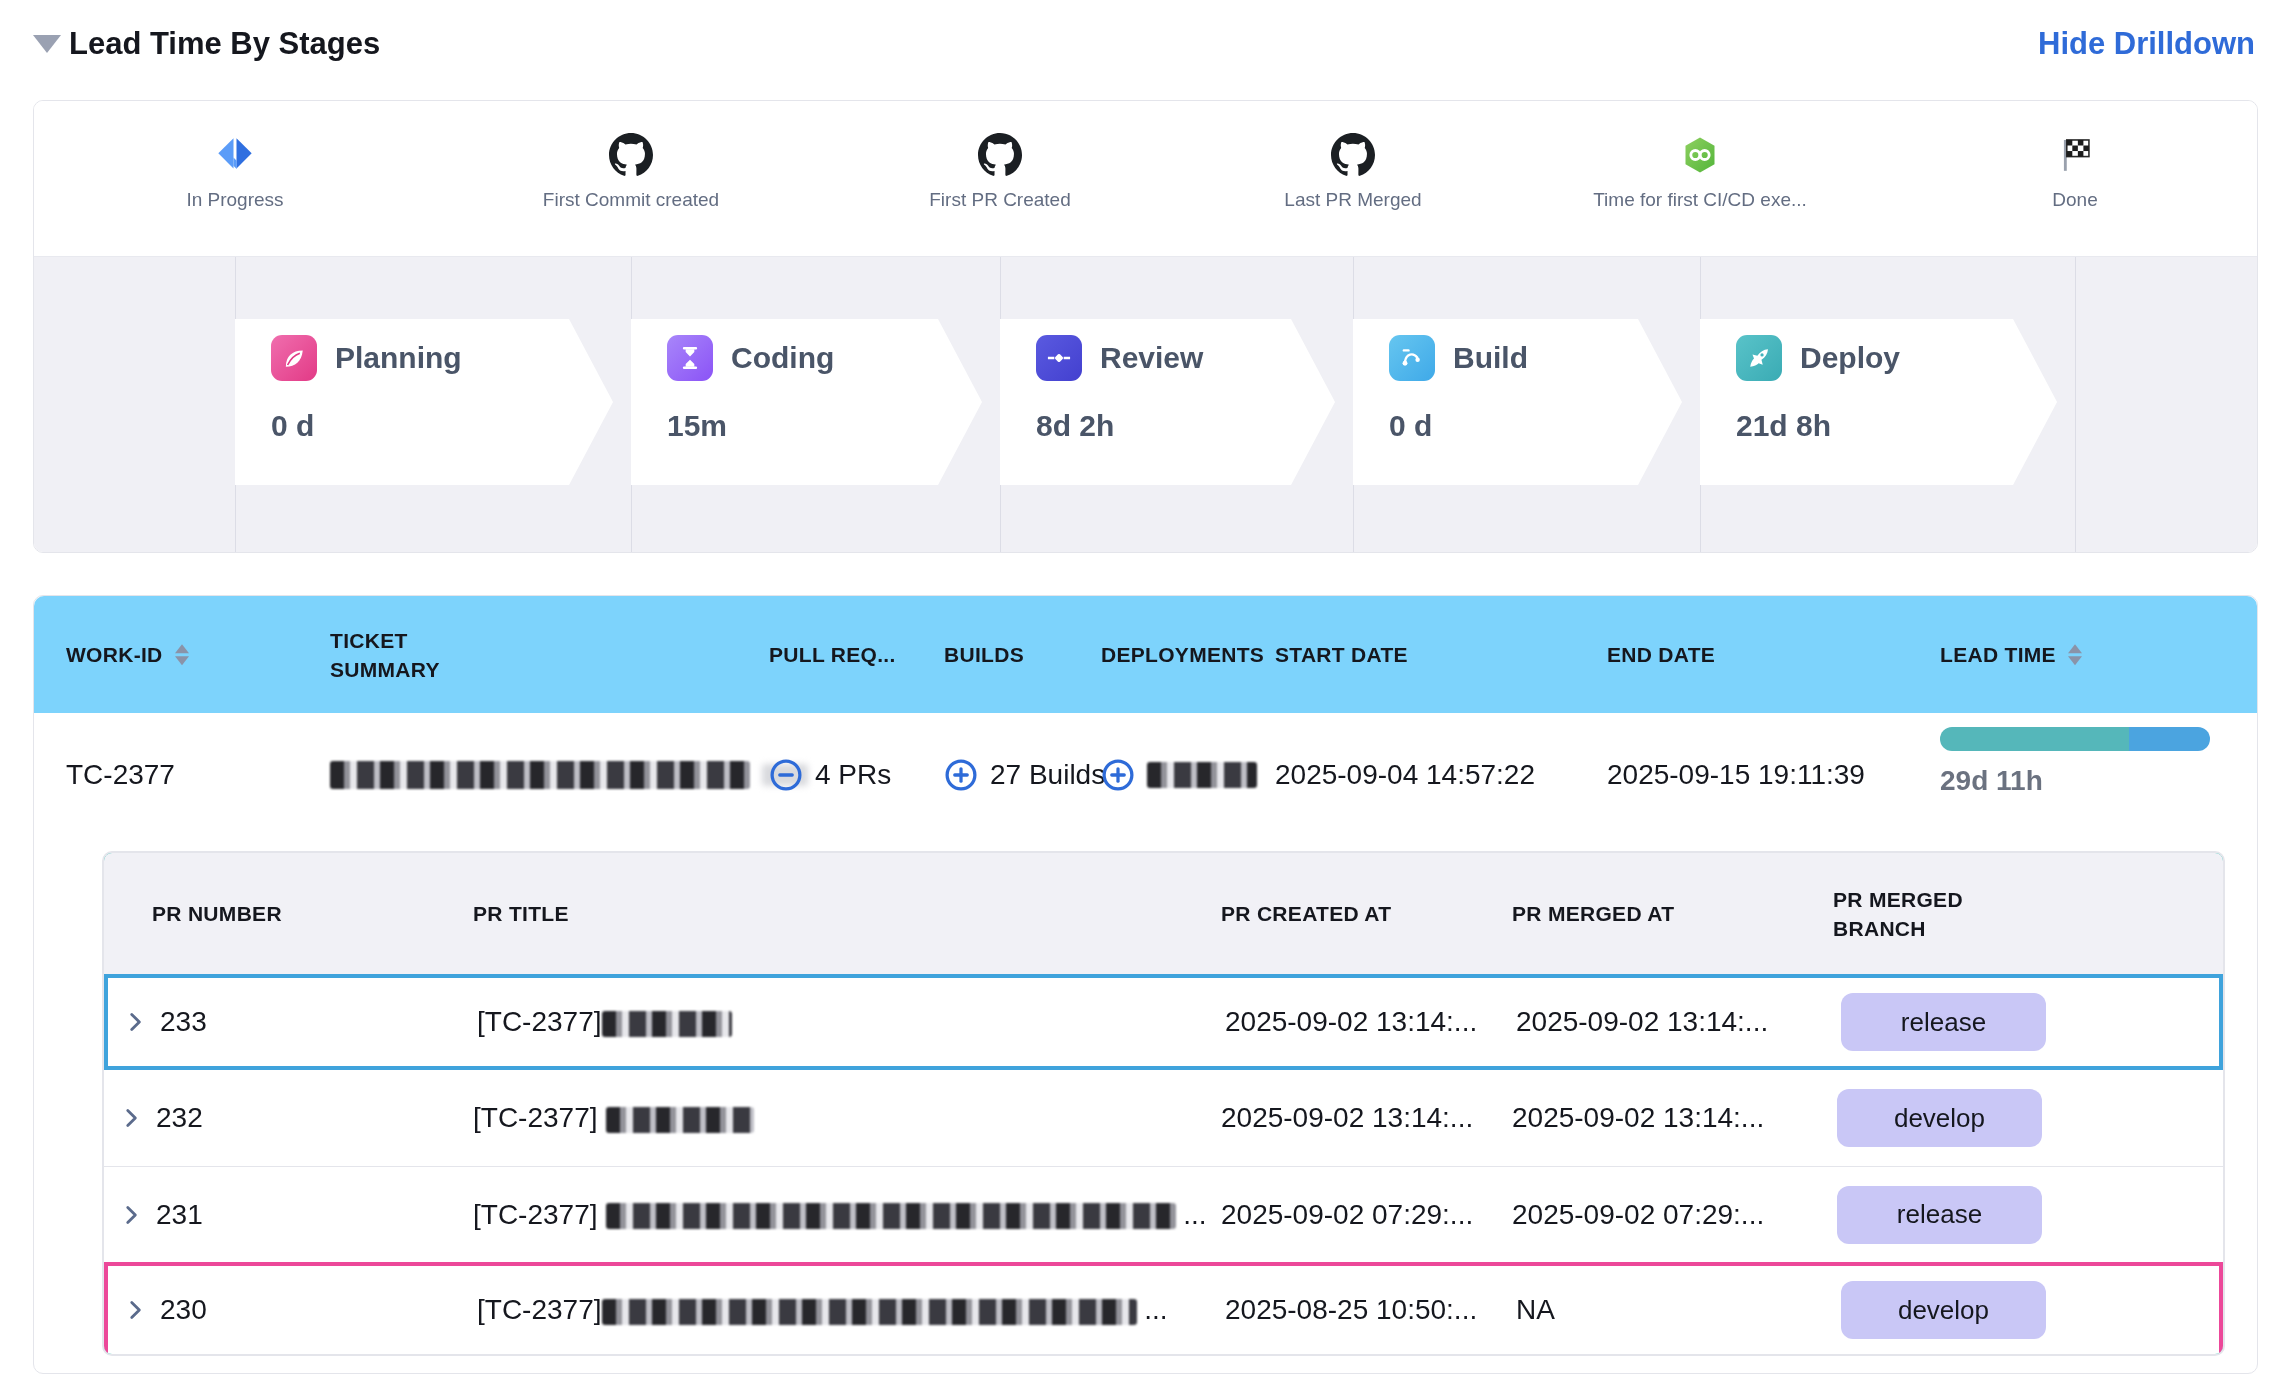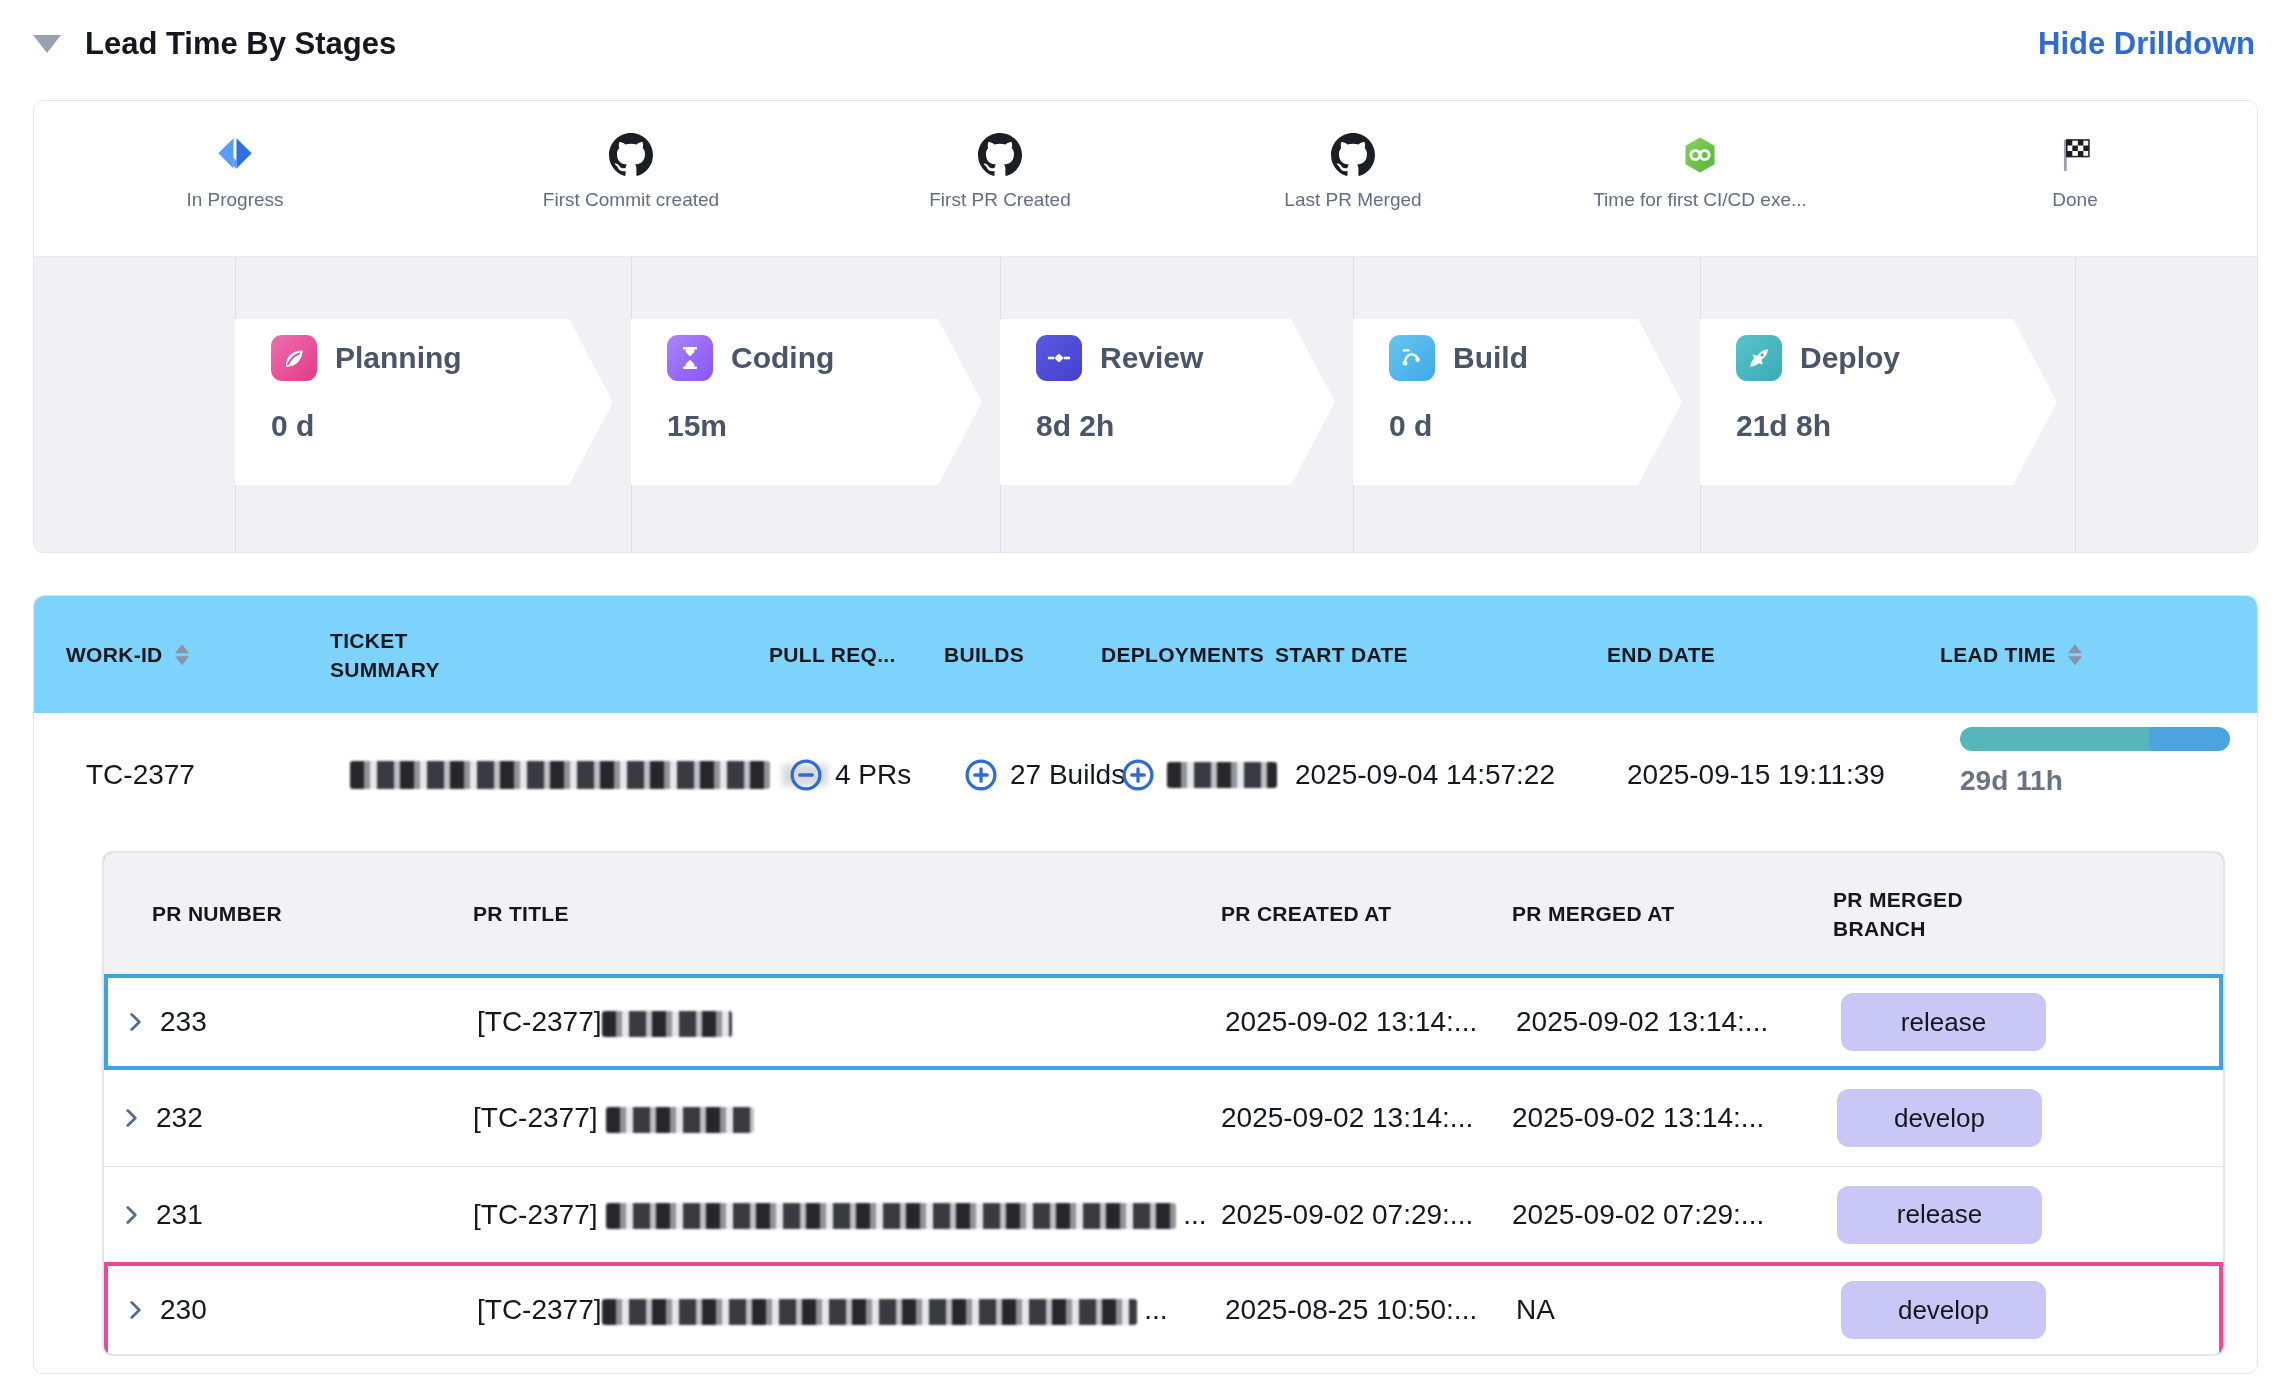--- a/index.html
+++ b/index.html
@@ -1,20 +1,20 @@
 <!DOCTYPE html>
 <html><head>
 <meta charset="utf-8">
 <style>
   html,body{margin:0;padding:0;background:#fff;font-family:"Liberation Sans",sans-serif;color:#15171e;}
   .page{position:relative;width:2291px;height:1376px;overflow:hidden;background:#fff;}
 
   
   .topbar{position:absolute;left:33px;right:36px;top:14px;height:60px;display:flex;justify-content:space-between;align-items:center;}
-  .title-group{display:flex;align-items:center;gap:24px;}
+  .title-group{display:flex;align-items:center;gap:8px;}
   .tri-down{width:0;height:0;border-left:14px solid transparent;border-right:14px solid transparent;border-top:18px solid #9aa1b2;cursor:pointer;}
   .page-title{font-size:31px;font-weight:bold;color:#15171e;}
   .drilldown-link{font-size:31px;font-weight:bold;color:#2f6bd8;cursor:pointer;}
 
   
   .stage-panel{position:absolute;left:33px;top:100px;width:2225px;height:453px;border:1px solid #e4e5eb;border-radius:10px;background:#fff;overflow:hidden;box-sizing:border-box;}
   .milestones{position:absolute;top:0;left:0;right:0;height:155px;background:#fff;}
   .milestone{position:absolute;top:0;width:340px;transform:translateX(-50%);display:flex;flex-direction:column;align-items:center;}
   .m1{left:201px}.m2{left:597px}.m3{left:966px}.m4{left:1319px}.m5{left:1666px}.m6{left:2041px}
   .m-icon{margin-top:30px;height:48px;display:flex;align-items:center;justify-content:center;}
@@ -42,21 +42,21 @@
   .work-head{position:absolute;top:0;left:0;right:0;height:117px;background:#7dd3fc;border-radius:10px 10px 0 0;border-bottom:3px solid #4c1d95;}
   .wh{position:absolute;top:50%;transform:translateY(-50%);font-size:21px;font-weight:bold;color:#15171e;letter-spacing:.3px;line-height:1.4;display:flex;align-items:center;gap:12px;}
   .wh-workid{left:32px}.wh-summary{left:296px;width:170px;white-space:normal}.wh-pulls{left:735px}.wh-builds{left:910px}
   .wh-deploys{left:1067px}.wh-start{left:1241px}.wh-end{left:1573px}.wh-lead{left:1906px}
   .sort{display:inline-flex;flex-direction:column;gap:3px;cursor:pointer;}
   .sort i{width:0;height:0;border-left:7px solid transparent;border-right:7px solid transparent;display:block;}
   .sort .up{border-bottom:9px solid #8a93a8;}
   .sort .down{border-top:9px solid #8a93a8;}
 
   .work-row{position:absolute;top:117px;left:0;right:0;height:124px;background:#fff;}
-  .wc{position:absolute;top:50%;transform:translateY(-50%);font-size:28px;color:#15171e;display:flex;align-items:center;gap:12px;white-space:nowrap;margin-left:20px;}
+  .wc{position:absolute;top:50%;transform:translateY(-50%);font-size:28px;color:#15171e;display:flex;align-items:center;gap:12px;white-space:nowrap;}
   .wc-id{left:32px}.wc-summary{left:296px}.wc-pulls{left:735px}.wc-builds{left:910px}.wc-deploys{left:1067px}
   .wc-start{left:1241px}.wc-end{left:1573px}
   .wc-lead{left:1906px;top:14px;transform:none;display:block;}
   .lead-bar{width:270px;height:24px;border-radius:12px;overflow:hidden;display:flex;}
   .lead-bar .seg1{height:100%;}
   .lead-bar .seg2{height:100%;}
   .lead-label{margin-top:14px;font-size:28px;font-weight:bold;color:#6b7280;}
 
   
   .redact{display:inline-block;height:28px;border-radius:3px;vertical-align:middle;opacity:.92;filter:blur(1.3px);

